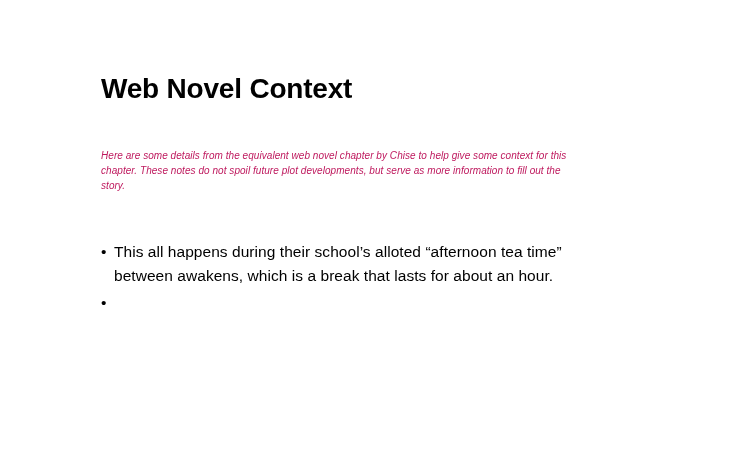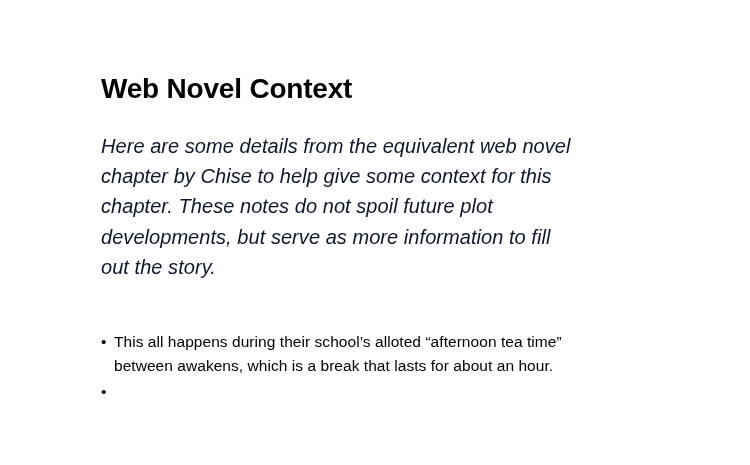--- a/index.html
+++ b/index.html
@@ -24,25 +24,25 @@
   .title {
     font-family: "Liberation Sans", sans-serif;
     font-size: 28px;
     font-weight: bold;
     letter-spacing: -0.2px;
     line-height: 1.2;
     margin: 0 0 0 0;
     color: #000000;
   }
   .intro {
-    margin-top: 25px;
+    margin-top: 42px;
     font-style: italic;
-    font-size: 20px;
+    font-size: 10px;
     line-height: 1.52;
-    color: #0f172a;
+    color: #be185d;
     max-width: 520px;
     letter-spacing: 0.05px;
   }
   .bullets {
     margin-top: 47px;
     list-style: none;
     padding: 0;
     max-width: 555px;
   }
   .bullet {

